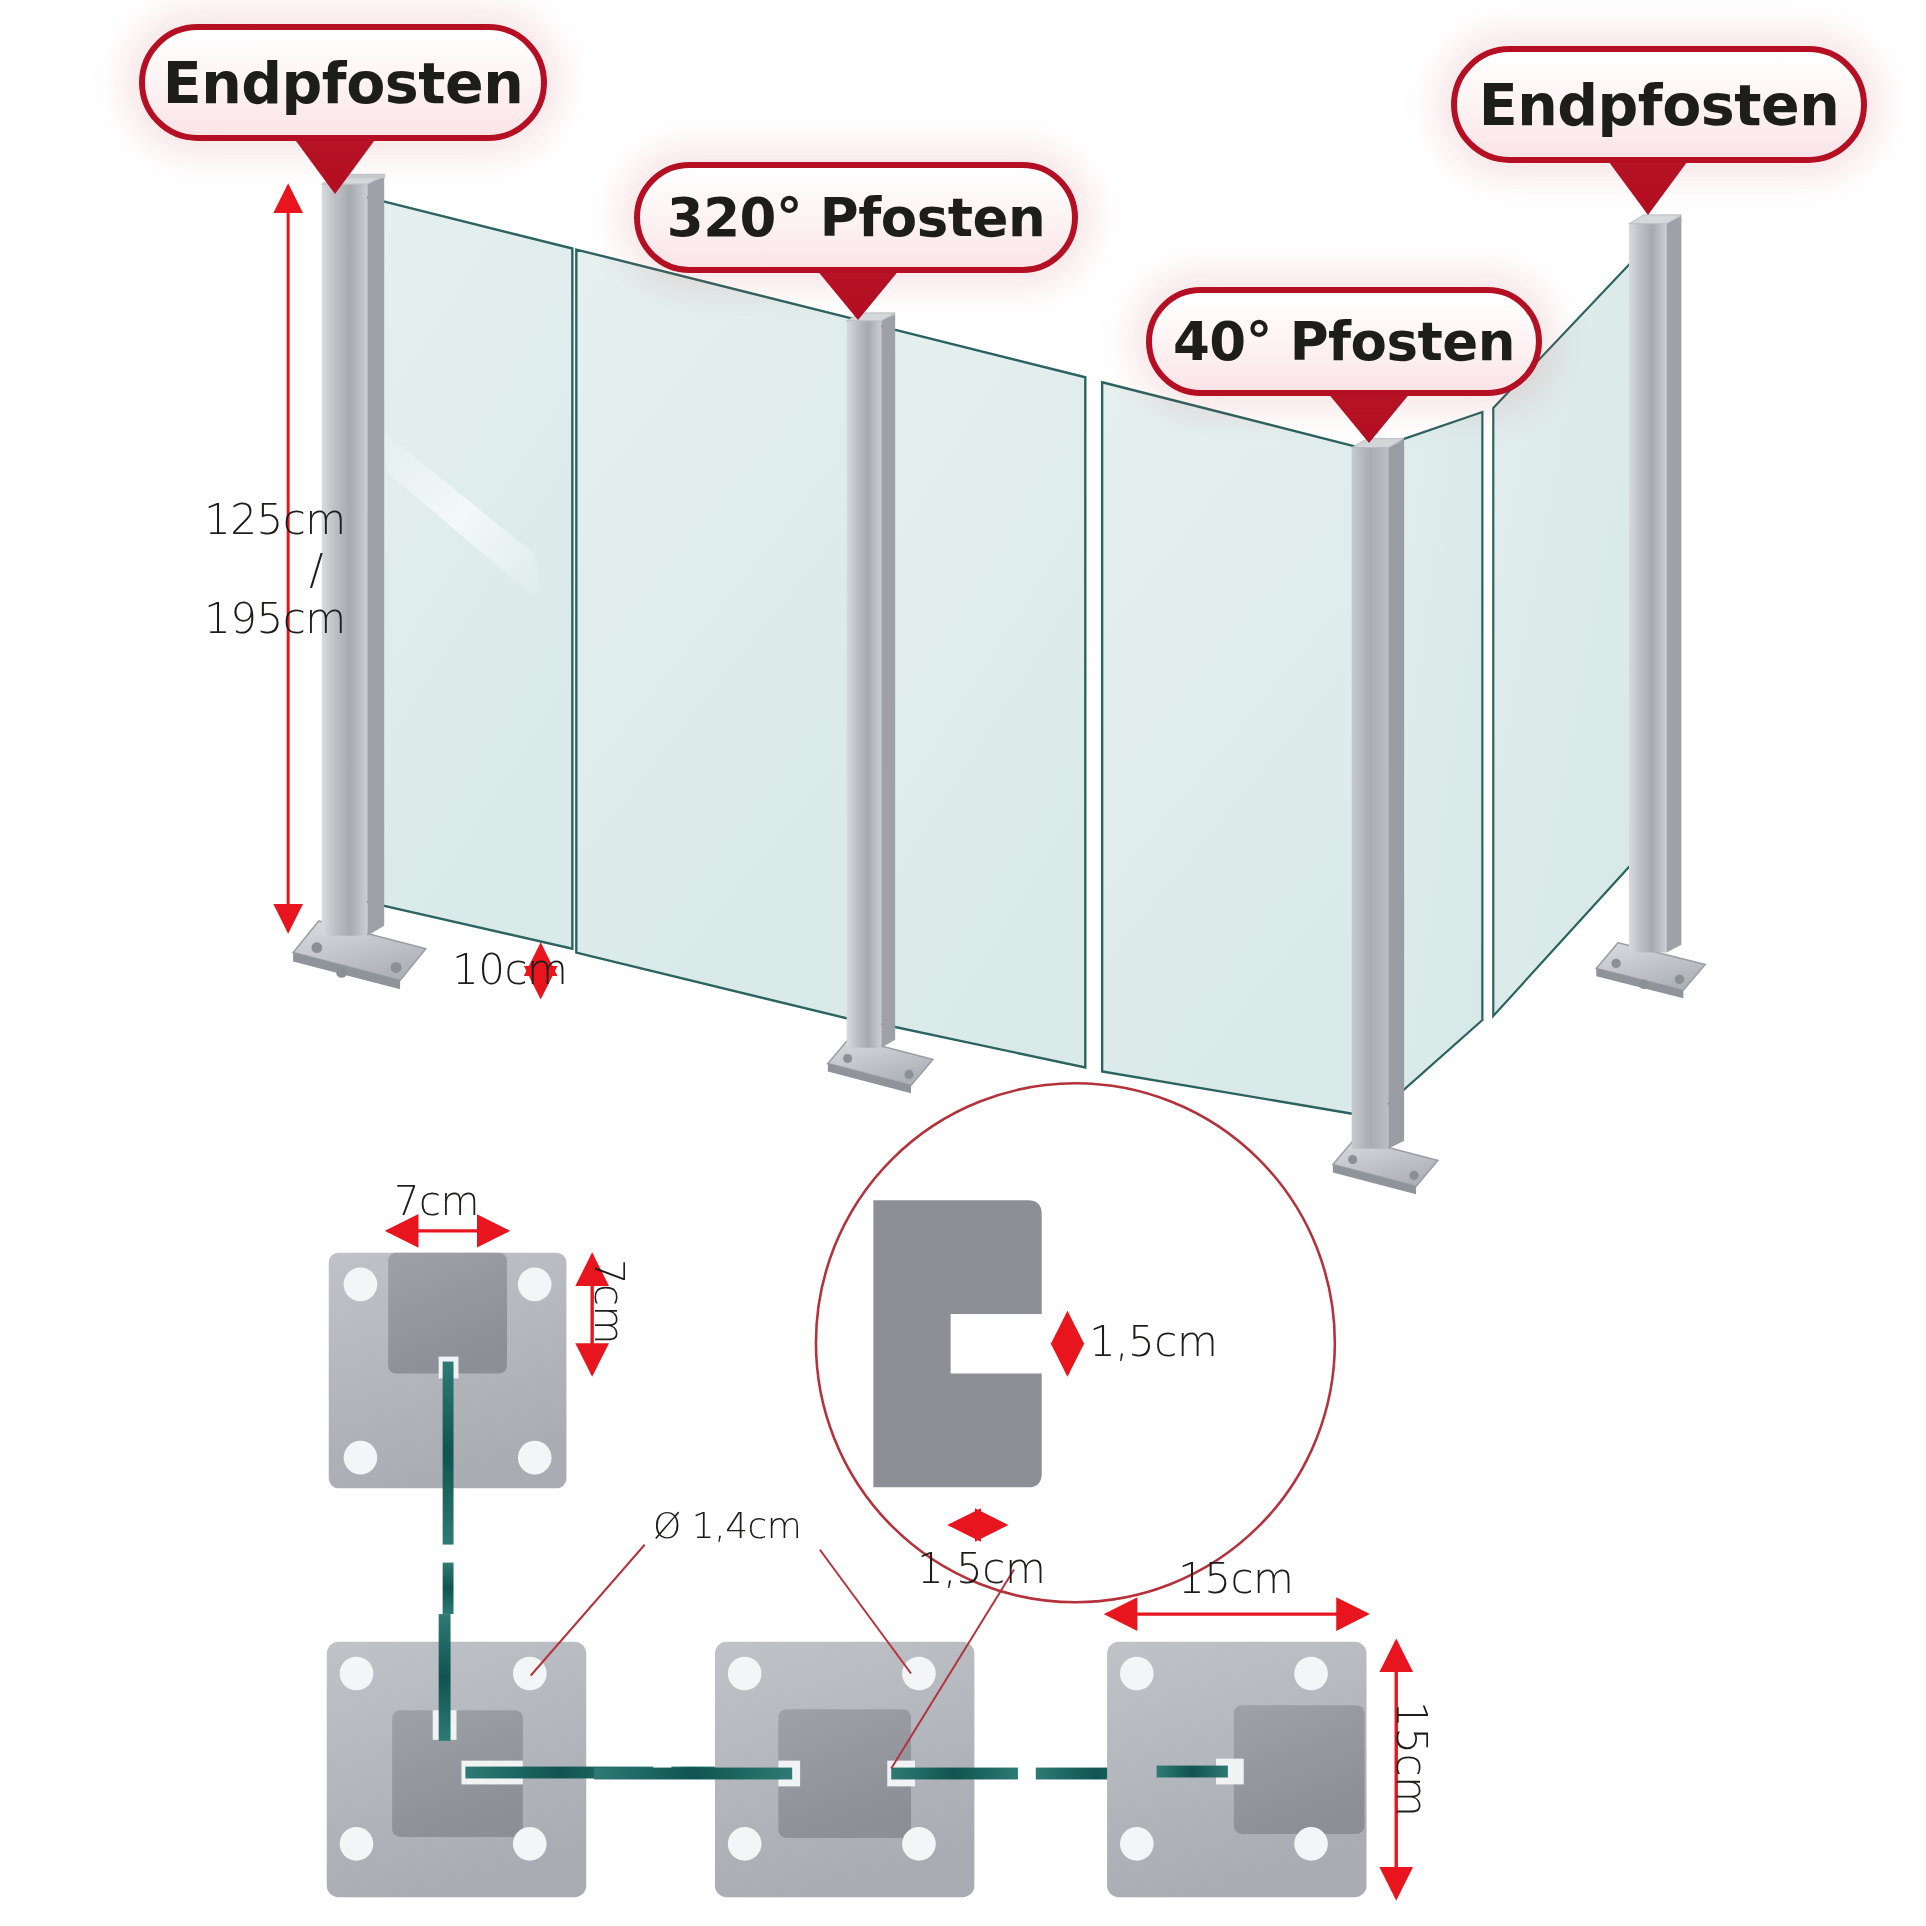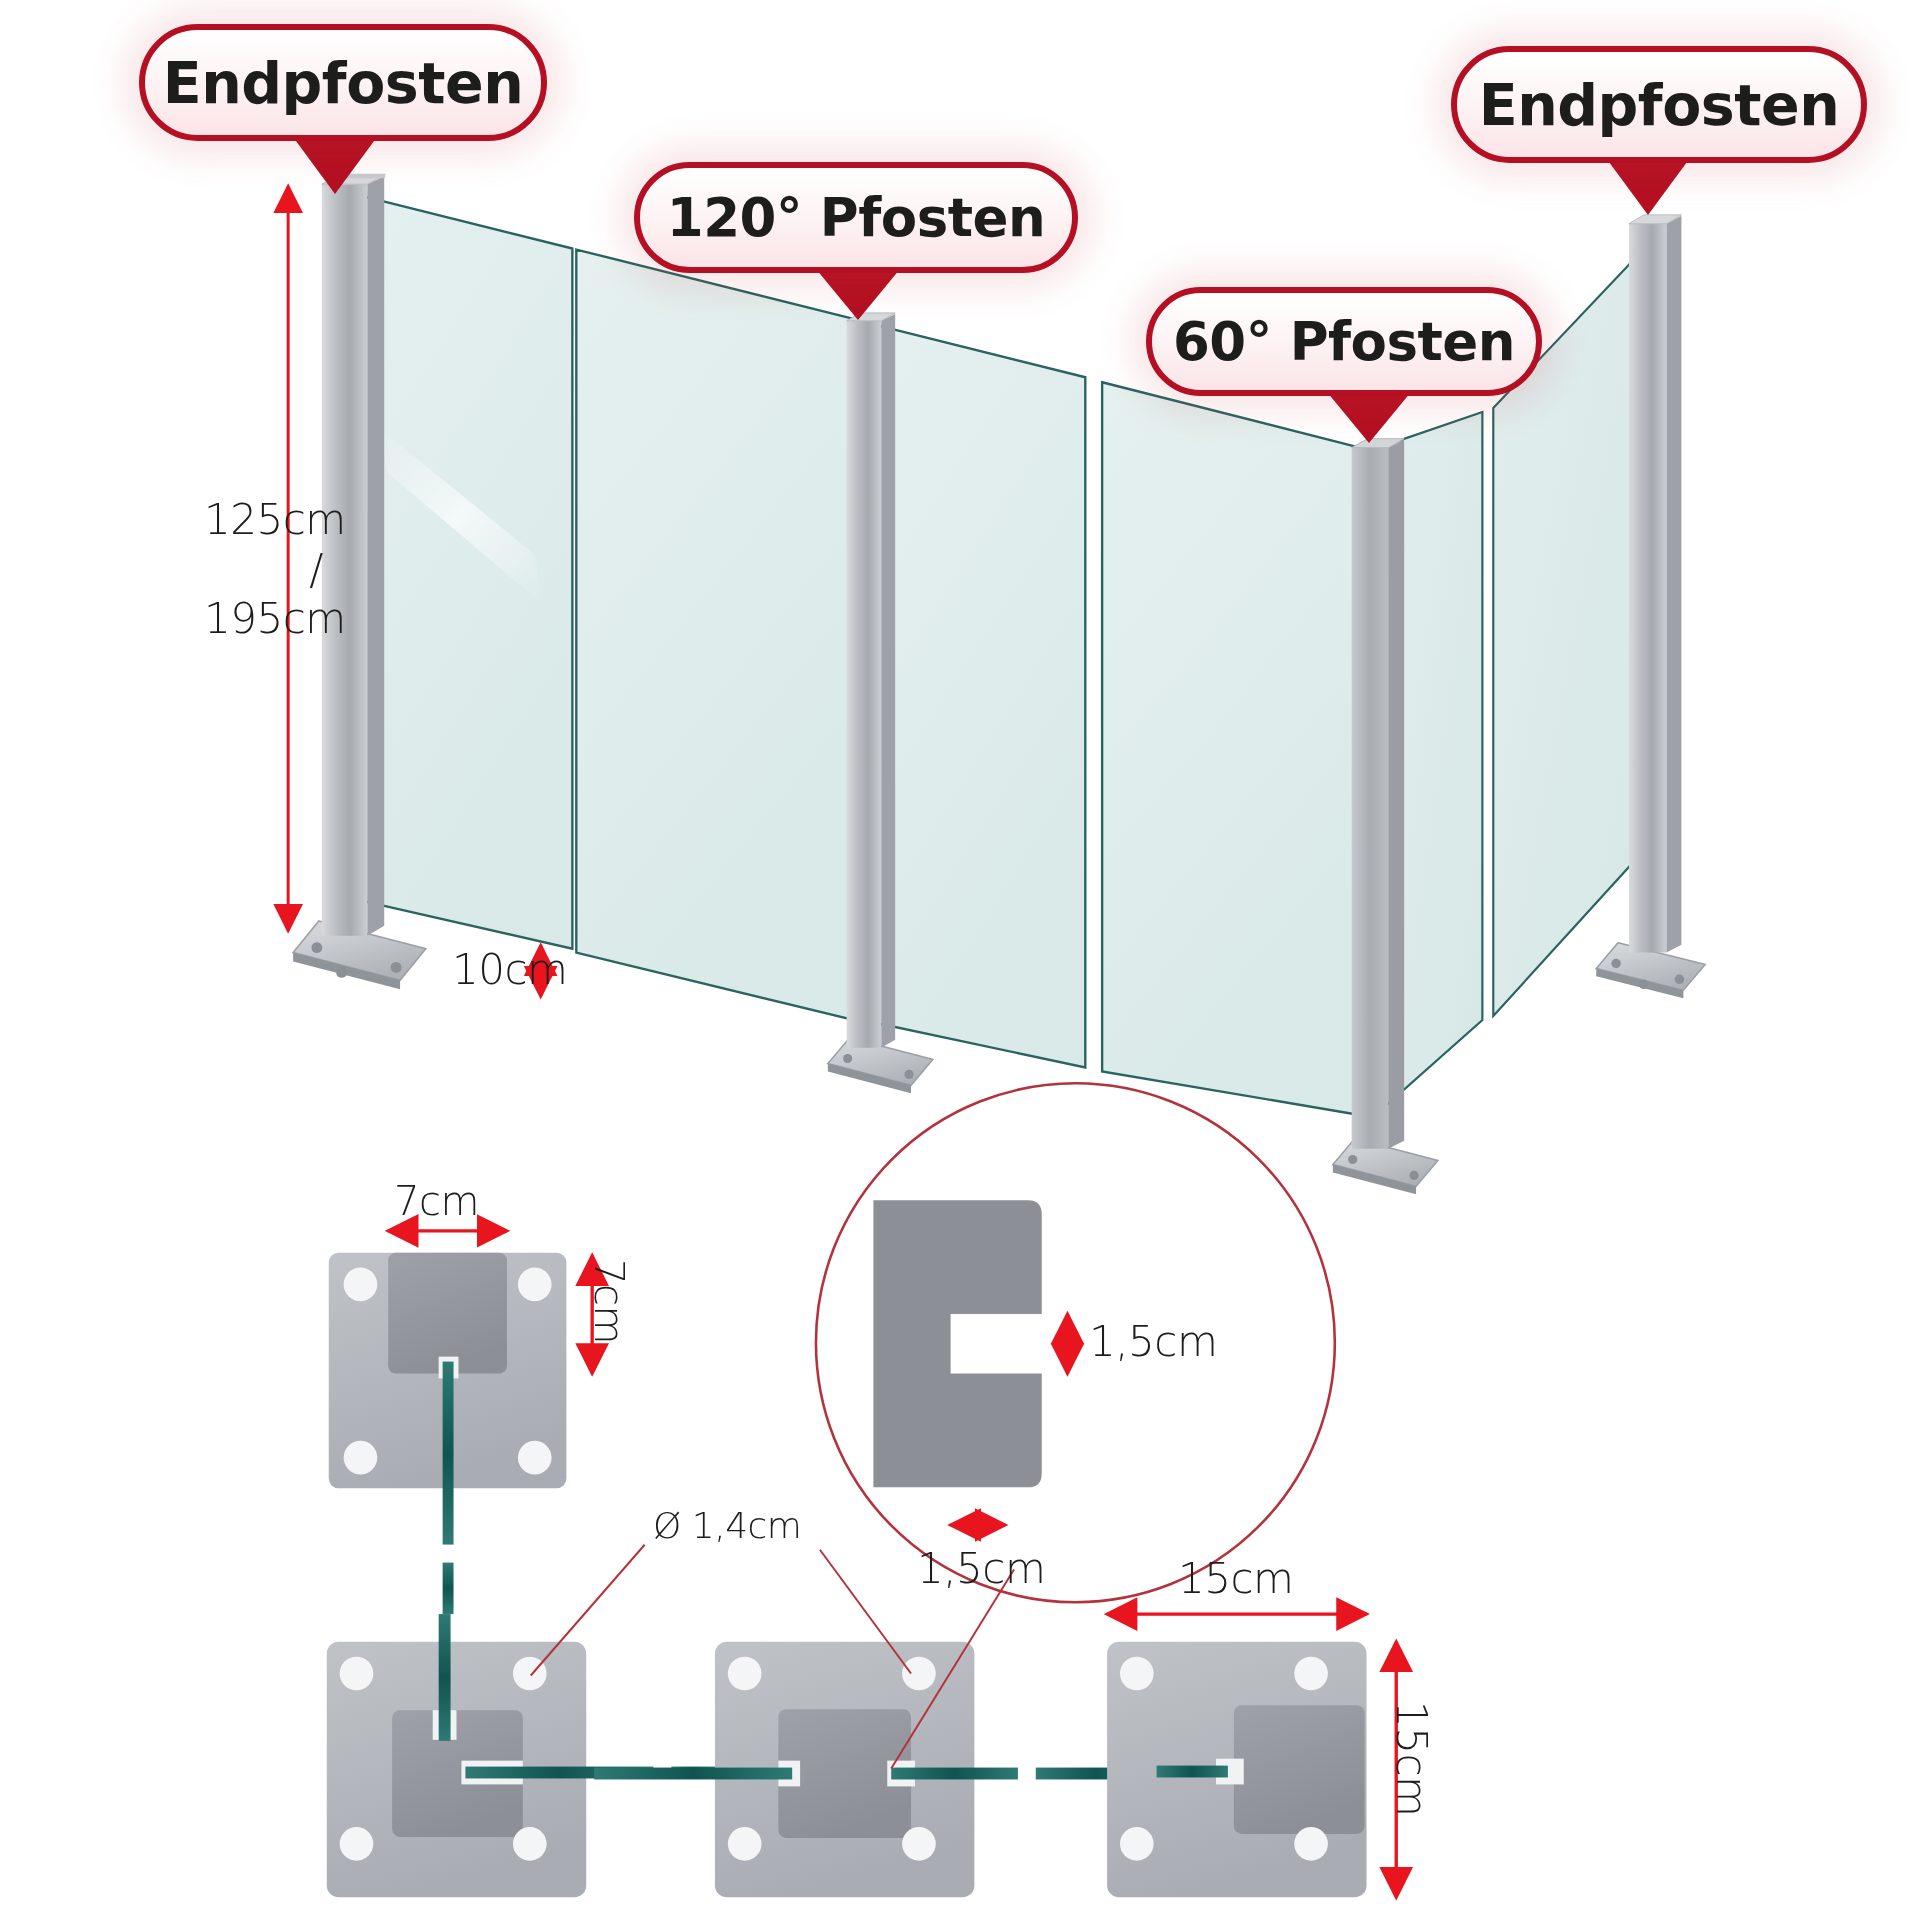--- a/index.html
+++ b/index.html
@@ -166,26 +166,26 @@
       <line x1="546" y1="955" x2="546" y2="1006" stroke="#e8141e" stroke-width="3.4" marker-start="url(#arrL)" marker-end="url(#arrR)"></line>
     </g>
   </svg>
 
   <div class="callout" style="left:139px;top:24px;width:408px;height:117px;">
     <span style="font-size:57px;">Endpfosten</span>
   </div>
   <div class="tail" style="left:293px;top:137px;"></div>
 
   <div class="callout" style="left:634px;top:162px;width:444px;height:111px;">
-    <span style="font-size:53px;">120° Pfosten</span>
+    <span style="font-size:53px;">320° Pfosten</span>
   </div>
   <div class="tail" style="left:816px;top:269px;border-top-width:51px;"></div>
 
   <div class="callout" style="left:1146px;top:287px;width:396px;height:109px;">
-    <span style="font-size:53px;">60° Pfosten</span>
+    <span style="font-size:53px;">40° Pfosten</span>
   </div>
   <div class="tail" style="left:1327px;top:392px;border-top-width:51px;"></div>
 
   <div class="callout" style="left:1451px;top:46px;width:416px;height:117px;">
     <span style="font-size:57px;">Endpfosten</span>
   </div>
   <div class="tail" style="left:1606px;top:158px;"></div>
 
   <div class="dim bigdim" style="left:204px;top:495px;width:119px;">
     <div>125cm</div>

